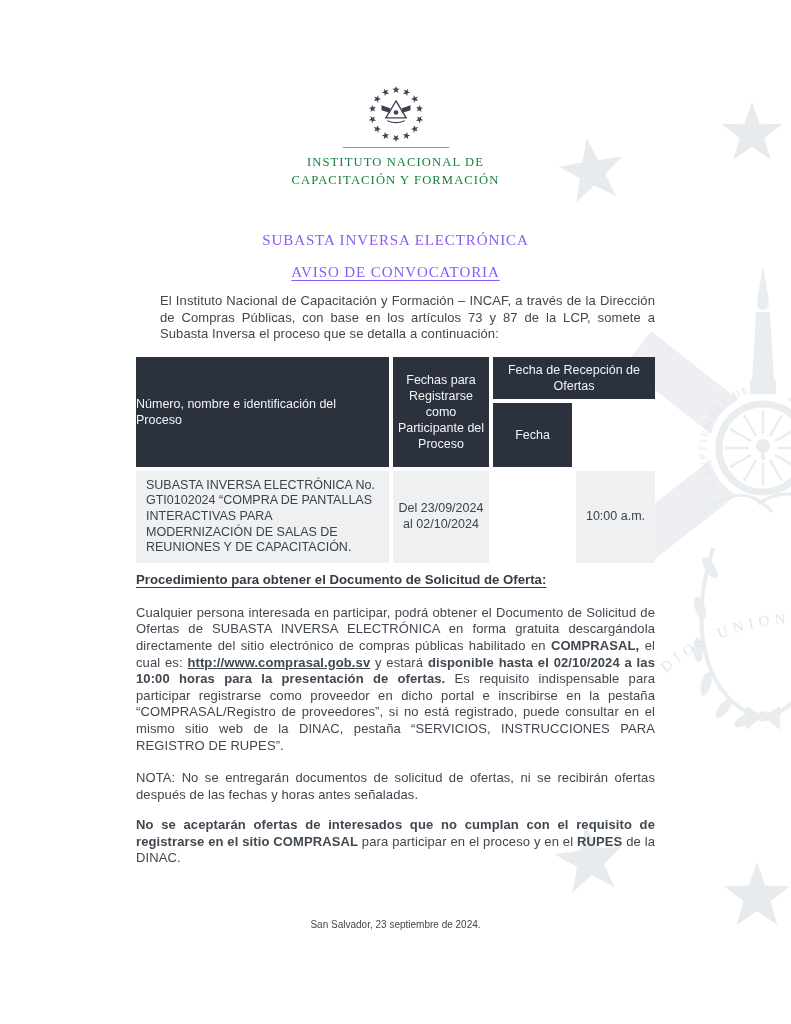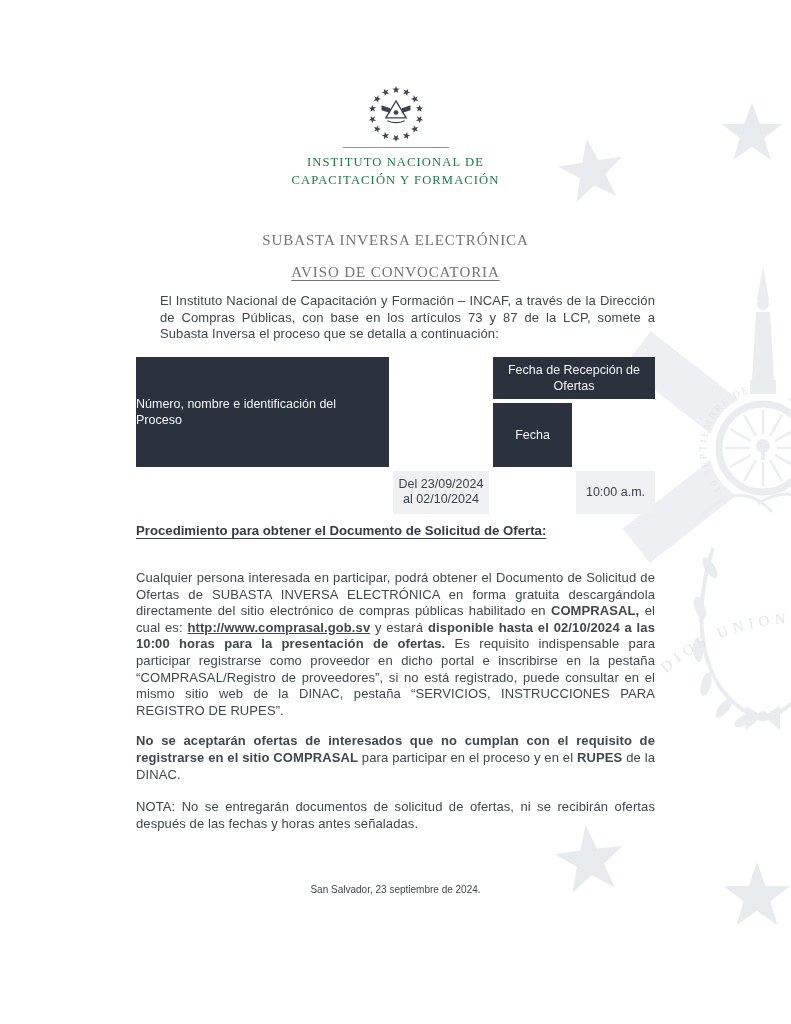--- a/index.html
+++ b/index.html
@@ -24,21 +24,21 @@
   .content { position:absolute; inset:0; z-index:1; padding:0 136px; }
   .logo { display:block; margin:86px auto 0; }
   .logo-rule { width:106px; border-top:1px solid #8f959e; margin:5px auto 0; }
   .inst {
     margin-top:5px; text-align:center;
     font-family:"Liberation Serif", serif;
     font-size:12.6px; letter-spacing:1.1px; line-height:18px; color:#15803d;
   }
   h1.title, h2.subtitle {
     font-family:"Liberation Serif", serif; font-weight:normal;
-    text-align:center; font-size:15px; letter-spacing:0.9px; color:#737373;
+    text-align:center; font-size:15px; letter-spacing:0.9px; color:#8b5cf6;
   }
   h1.title { margin-top:43px; }
   h2.subtitle { margin-top:15px; text-decoration:underline; text-underline-offset:3px; }
   p.just { text-align:justify; font-size:13px; line-height:16.6px; letter-spacing:0.1px; }
   .intro { margin-top:12px;margin-left:24px; }
   .b { font-weight:bold; }
   .u { text-decoration:underline; }
   
   .ptable {
     margin-top:14px;
@@ -62,21 +62,21 @@
     background:#eef0f1; color:#3c434b;
     display:flex; align-items:center; justify-content:center;
     text-align:center; font-size:12.5px; line-height:15.6px; padding:6px 5px;
   }
   .b-process { grid-area:3/1; justify-content:flex-start; text-align:left; padding:7px 14px 7px 10px; }
   .b-register{ grid-area:3/2; }
   .b-fecha   { grid-area:3/3; }
   .b-hora    { grid-area:3/4; }
   
   .proc-head { margin-top:9px; font-size:13.2px; font-weight:bold; text-decoration:underline; text-underline-offset:3px; color:#353c45; }
-  .p1 { margin-top:32px; }
+  .p1 { margin-top:18px; }
   .p2 { margin-top:14px; }
   .p3 { margin-top:16px; }
   .date-line { margin-top:52px; text-align:center; font-size:10px; }
 </style>
 </head>
 <body>
 
 <div class="page">
 
   <div class="wm">
@@ -208,27 +208,29 @@
       <div>CAPACITACIÓN Y FORMACIÓN</div>
     </div>
 
     <h1 class="title">SUBASTA INVERSA ELECTRÓNICA</h1>
     <h2 class="subtitle">AVISO DE CONVOCATORIA</h2>
 
     <p class="just intro">El Instituto Nacional de Capacitación y Formación – INCAF, a través de la Dirección de Compras Públicas, con base en los artículos 73 y 87 de la LCP, somete a Subasta Inversa el proceso que se detalla a continuación:</p>
 
     <div class="ptable">
       <div class="hc c-process">Número, nombre e identificación del Proceso</div>
+      <div class="hc c-register">Fechas para Registrarse como Participante del Proceso</div>
       <div class="hc c-group">Fecha de Recepción de Ofertas</div>
       <div class="hc c-fecha">Fecha</div>
+      <div class="bc b-process">SUBASTA INVERSA ELECTRÓNICA No. GTI0102024 “COMPRA DE PANTALLAS INTERACTIVAS PARA MODERNIZACIÓN DE SALAS DE REUNIONES Y DE CAPACITACIÓN.</div>
       <div class="bc b-register">Del 23/09/2024 al 02/10/2024</div>
       <div class="bc b-hora">10:00 a.m.</div>
     </div>
 
     <p class="proc-head">Procedimiento para obtener el Documento de Solicitud de Oferta:</p>
 
     <p class="just p1"><span>Cualquier persona interesada en participar, podrá obtener el Documento de Solicitud de Ofertas de SUBASTA INVERSA ELECTRÓNICA en forma gratuita descargándola directamente del sitio electrónico de compras públicas habilitado en </span><span class="b">COMPRASAL,</span><span> el cual es: </span><span class="b u">http://www.comprasal.gob.sv</span><span> y estará </span><span class="b">disponible hasta el 02/10/2024 a las 10:00 horas para la presentación de ofertas.</span><span> Es requisito indispensable para participar registrarse como proveedor en dicho portal e inscribirse en la pestaña “COMPRASAL/Registro de proveedores”, si no está registrado, puede consultar en el mismo sitio web de la DINAC, pestaña “SERVICIOS, INSTRUCCIONES PARA REGISTRO DE RUPES”.</span></p>
+    <p class="just p3">NOTA: No se entregarán documentos de solicitud de ofertas, ni se recibirán ofertas después de las fechas y horas antes señaladas.</p>
     <p class="just p2"><span class="b">No se aceptarán ofertas de interesados que no cumplan con el requisito de registrarse en el sitio COMPRASAL</span><span> para participar en el proceso y en el </span><span class="b">RUPES</span><span> de la DINAC.</span></p>
-    <p class="just p3">NOTA: No se entregarán documentos de solicitud de ofertas, ni se recibirán ofertas después de las fechas y horas antes señaladas.</p>
 
     <p class="date-line">San Salvador, 23 septiembre de 2024.</p>
   </div>
 </div>
 
 </body></html>

